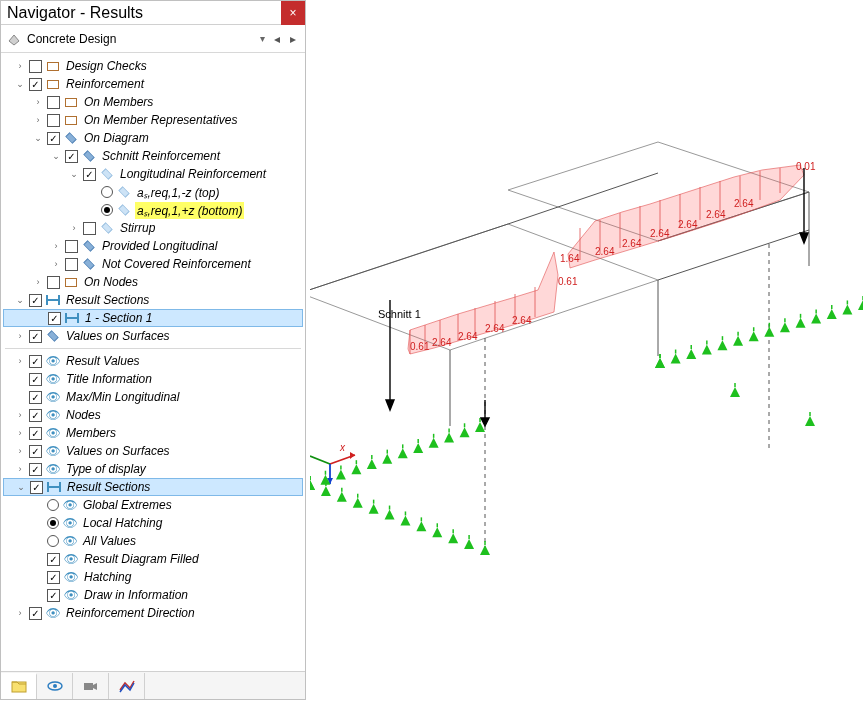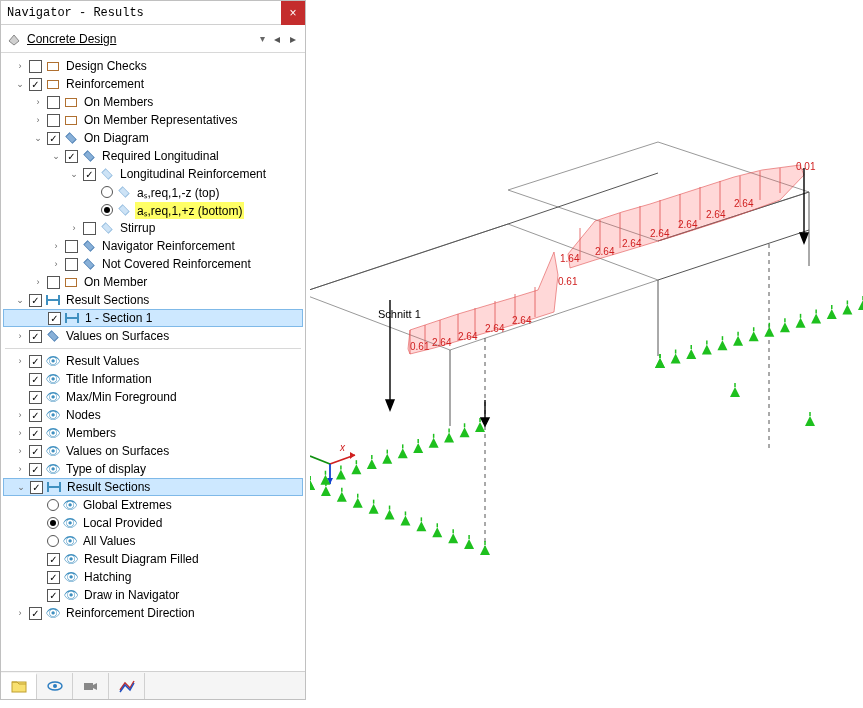--- a/index.html
+++ b/index.html
@@ -8,32 +8,32 @@
   .panel {
     width: 306px; height: 700px; border: 1px solid #c0c0c0;
     display: flex; flex-direction: column; background: #fff;
     position: relative;
   }
   .titlebar {
     height: 24px; background: #fff; border-bottom: 1px solid #d0d0d0;
     display: flex; align-items: center; justify-content: space-between;
     padding-left: 6px;
   }
-  .titlebar .title { font-size: 12px; font-family: Liberation Mono, monospace; }
+  .titlebar .title { font-size: 16px; }
   .titlebar .close {
     width: 24px; height: 24px; background: #c42d2d; color: #fff;
     display: flex; align-items: center; justify-content: center;
     cursor: pointer;
   }
   .selector {
     height: 28px; border-bottom: 1px solid #d8d8d8; display: flex; align-items: center;
     padding: 0 4px; gap: 4px;
   }
   .selector .icon { width: 18px; height: 18px; display:flex; align-items:center; justify-content:center; color:#a0a0a0; }
-  .selector .drop { flex: 1; display:flex; align-items:center; gap:4px; cursor:pointer;text-decoration:underline; }
+  .selector .drop { flex: 1; display:flex; align-items:center; gap:4px; cursor:pointer; }
   .selector .chev { color:#666; font-size:10px; }
   .selector .arrows { display:flex; }
   .selector .ab { width:16px; height:16px; display:flex; align-items:center; justify-content:center; color:#555; cursor:pointer; }
 
   .tree {
     flex: 1; overflow-y: auto; padding: 4px 2px;
   }
   .row {
     display: flex; align-items: center; height: 18px; gap: 3px;
     white-space: nowrap; cursor: default;
@@ -44,21 +44,21 @@
     width: 13px; height: 13px; border: 1px solid #555; flex:none;
     display:flex; align-items:center; justify-content:center; font-size:10px; color:#000;
     cursor:pointer; background:#fff;
   }
   .row .radio {
     width:12px; height:12px; border:1px solid #555; border-radius:50%; flex:none;
     display:flex; align-items:center; justify-content:center; cursor:pointer; background:#fff;
   }
   .row .radio.on::after { content:""; width:6px; height:6px; background:#000; border-radius:50%; }
   .row .ic { width:16px; height:14px; flex:none; display:flex; align-items:center; justify-content:center; }
-  .row .lbl { padding: 0 2px; }
+  .row .lbl { padding: 0 2px; font-style: italic; }
   .row.sel { background: #cde8ff; border:1px solid #7fb9e8; height:18px; }
   .row.sel .lbl { }
   .row.hl .lbl { background: #ffff66; }
 
   .hr { height:1px; background:#d8d8d8; margin: 3px 2px; }
 
   .bottombar {
     height: 28px; border-top: 1px solid #d0d0d0; display:flex; align-items:center;
     background:#f5f5f5;
   }
@@ -160,21 +160,21 @@
         </span>
         <span class="lbl">On Diagram</span>
       </div>
       <div class="row">
         <span class="ind" style="width: 44px;"></span>
         <span class="exp">⌄</span>
         <span class="chk">✓</span>
         <span class="ic">
           <span class="i-rhomb"></span>
         </span>
-        <span class="lbl">Required Longitudinal</span>
+        <span class="lbl">Schnitt Reinforcement</span>
       </div>
       <div class="row">
         <span class="ind" style="width: 62px;"></span>
         <span class="exp">⌄</span>
         <span class="chk">✓</span>
         <span class="ic">
           <span class="i-rhomb lt"></span>
         </span>
         <span class="lbl">Longitudinal Reinforcement</span>
       </div>
@@ -205,39 +205,39 @@
         </span>
         <span class="lbl">Stirrup</span>
       </div>
       <div class="row">
         <span class="ind" style="width: 44px;"></span>
         <span class="exp">›</span>
         <span class="chk"></span>
         <span class="ic">
           <span class="i-rhomb"></span>
         </span>
-        <span class="lbl">Navigator Reinforcement</span>
+        <span class="lbl">Provided Longitudinal</span>
       </div>
       <div class="row">
         <span class="ind" style="width: 44px;"></span>
         <span class="exp">›</span>
         <span class="chk"></span>
         <span class="ic">
           <span class="i-rhomb"></span>
         </span>
         <span class="lbl">Not Covered Reinforcement</span>
       </div>
       <div class="row">
         <span class="ind" style="width: 26px;"></span>
         <span class="exp">›</span>
         <span class="chk"></span>
         <span class="ic">
           <span class="i-box"></span>
         </span>
-        <span class="lbl">On Member</span>
+        <span class="lbl">On Nodes</span>
       </div>
       <div class="row">
         <span class="ind" style="width: 8px;"></span>
         <span class="exp">⌄</span>
         <span class="chk">✓</span>
         <span class="ic">
           <span class="i-sect"></span>
         </span>
         <span class="lbl">Result Sections</span>
       </div>
@@ -278,21 +278,21 @@
         </span>
         <span class="lbl">Title Information</span>
       </div>
       <div class="row">
         <span class="ind" style="width: 8px;"></span>
         <span class="exp"></span>
         <span class="chk">✓</span>
         <span class="ic">
           <span class="i-eye">👁</span>
         </span>
-        <span class="lbl">Max/Min Foreground</span>
+        <span class="lbl">Max/Min Longitudinal</span>
       </div>
       <div class="row">
         <span class="ind" style="width: 8px;"></span>
         <span class="exp">›</span>
         <span class="chk">✓</span>
         <span class="ic">
           <span class="i-eye">👁</span>
         </span>
         <span class="lbl">Nodes</span>
       </div>
@@ -341,21 +341,21 @@
         </span>
         <span class="lbl">Global Extremes</span>
       </div>
       <div class="row">
         <span class="ind" style="width: 26px;"></span>
         <span class="exp"></span>
         <span class="radio on"></span>
         <span class="ic">
           <span class="i-eye">👁</span>
         </span>
-        <span class="lbl">Local Provided</span>
+        <span class="lbl">Local Hatching</span>
       </div>
       <div class="row">
         <span class="ind" style="width: 26px;"></span>
         <span class="exp"></span>
         <span class="radio"></span>
         <span class="ic">
           <span class="i-eye">👁</span>
         </span>
         <span class="lbl">All Values</span>
       </div>
@@ -377,21 +377,21 @@
         </span>
         <span class="lbl">Hatching</span>
       </div>
       <div class="row">
         <span class="ind" style="width: 26px;"></span>
         <span class="exp"></span>
         <span class="chk">✓</span>
         <span class="ic">
           <span class="i-eye">👁</span>
         </span>
-        <span class="lbl">Draw in Navigator</span>
+        <span class="lbl">Draw in Information</span>
       </div>
       <div class="row">
         <span class="ind" style="width: 8px;"></span>
         <span class="exp">›</span>
         <span class="chk">✓</span>
         <span class="ic">
           <span class="i-eye">👁</span>
         </span>
         <span class="lbl">Reinforcement Direction</span>
       </div>

